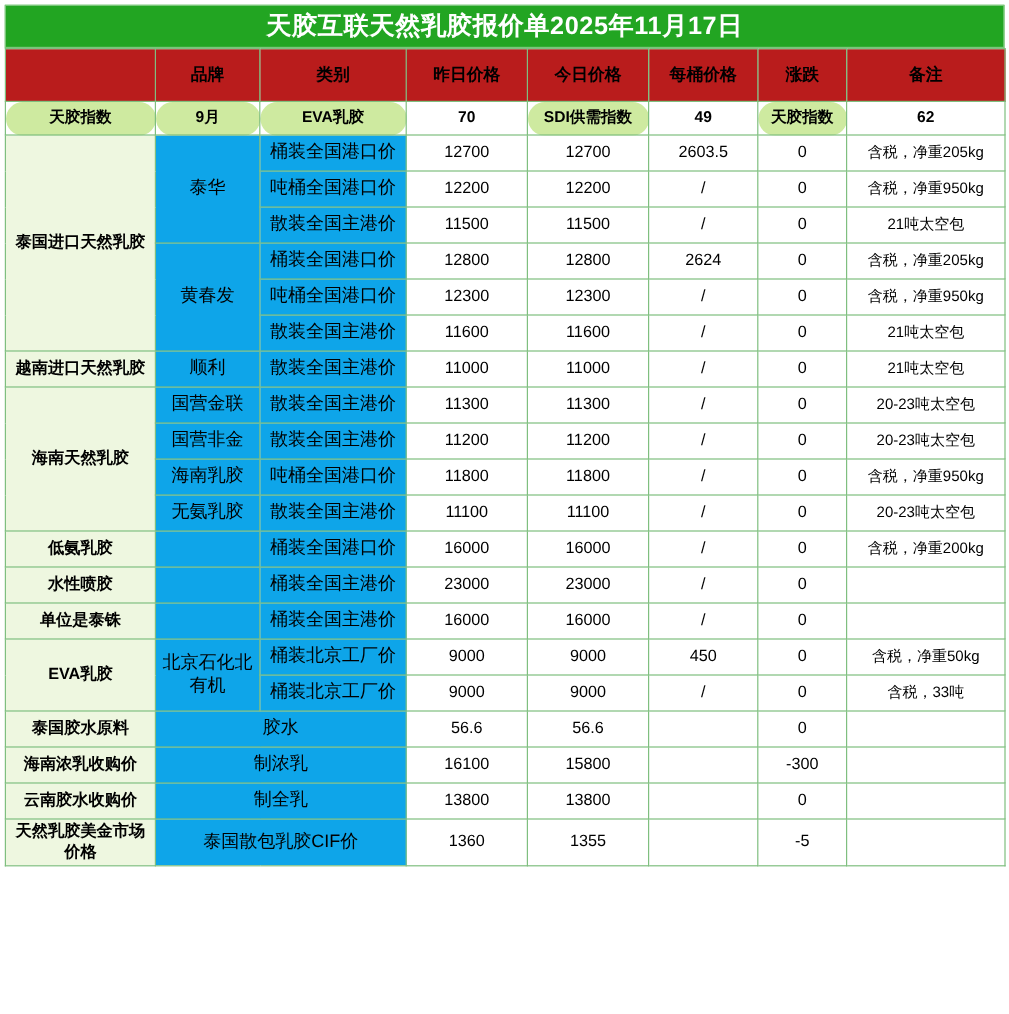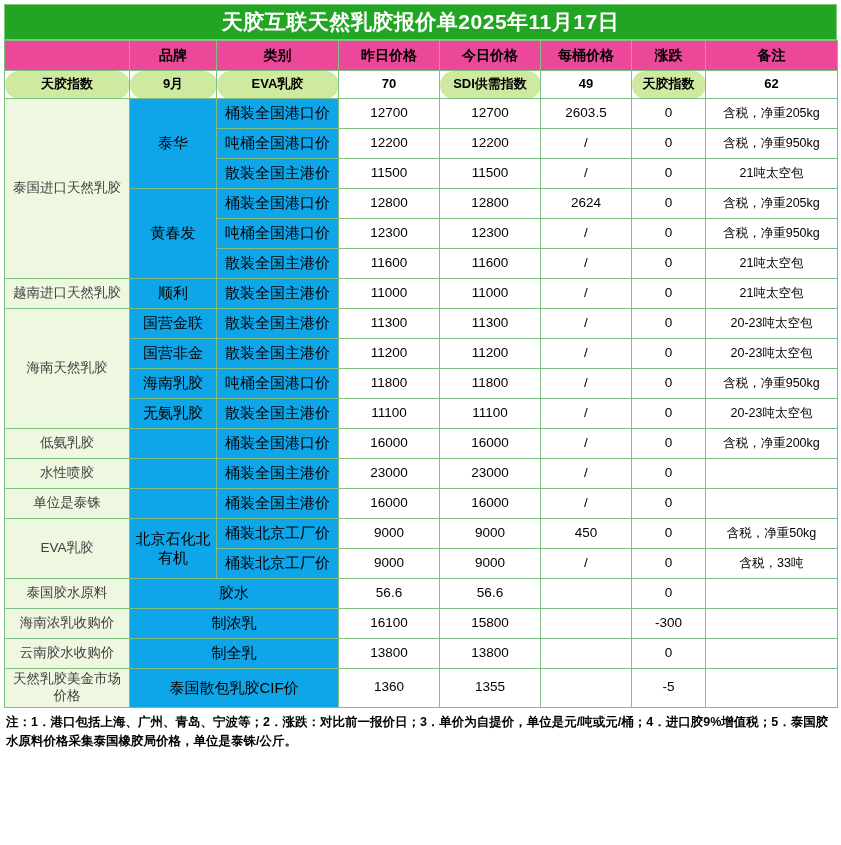--- a/index.html
+++ b/index.html
@@ -44,41 +44,41 @@
   table.quote td, table.quote th {
     border: 1px solid #7fbf7f;
     text-align: center;
     vertical-align: middle;
     padding: 2px 3px;
     box-sizing: border-box;
     word-break: break-all;
     line-height: 1.25;
   }
   .hdr {
-    background: #ec4899;
+    background: #b91c1c;
     font-weight: bold;
     font-size: 14px;
-    height: 30px;
+    height: 44px;
   }
   .idx-row td {
     background: #ceeaa0;
     font-weight: bold;
     font-size: 13px;
     height: 28px;
     border-radius: 14px;
   }
   .idx-row td.idxnum {
     background: #ffffff;
     font-weight: bold;
     text-align: center;
   }
   .grp {
     background: #eef7e0;
-    font-weight: normal;
-    color: #404040;
+    font-weight: bold;
+    color: #000000;
     font-size: 13.5px;
   }
   .sub {
     background: #0ea5e9;
     font-size: 15px;
   }
   .valcell {
     background: #ffffff;
     font-size: 13.5px;
   }
@@ -318,14 +318,13 @@
           <td class="sub tall" colspan="2">泰国散包乳胶CIF价</td>
           <td class="valcell tall">1360</td>
           <td class="valcell tall">1355</td>
           <td class="valcell tall"></td>
           <td class="valcell tall">-5</td>
           <td class="remark tall"></td>
         </tr>
       </tbody>
   </table>
 
-  <div class="footnote">注：1．港口包括上海、广州、青岛、宁波等；2．涨跌：对比前一报价日；3．单价为自提价，单位是元/吨或元/桶；4．进口胶9%增值税；5．泰国胶水原料价格采集泰国橡胶局价格，单位是泰铢/公斤。</div>
 </div>
 
 </body></html>

